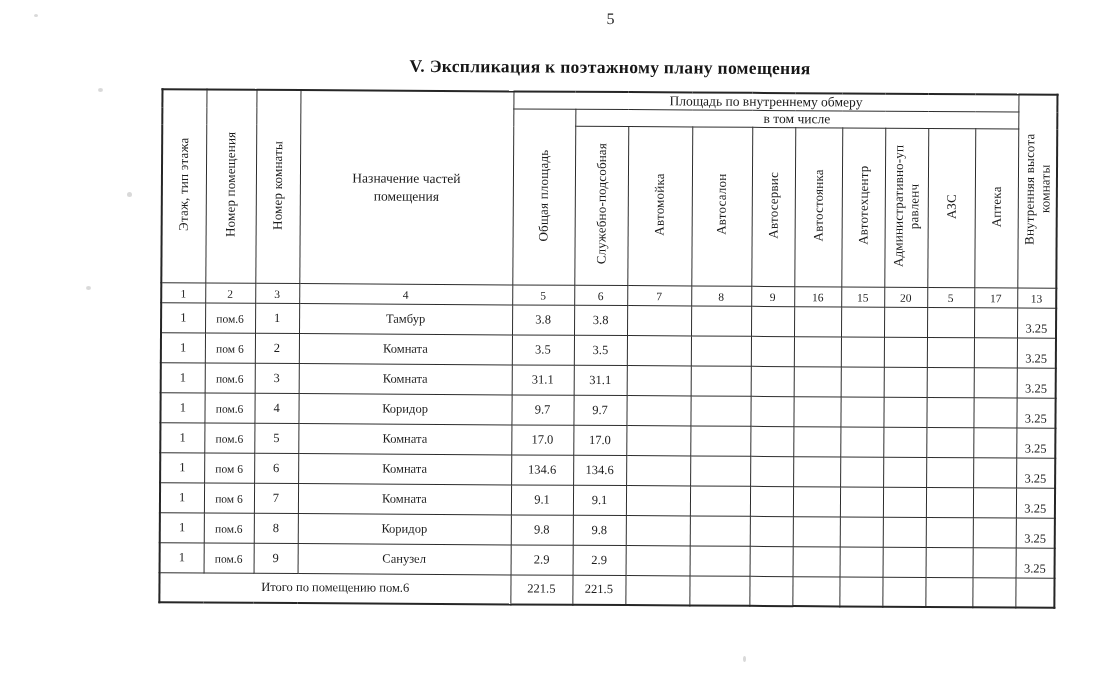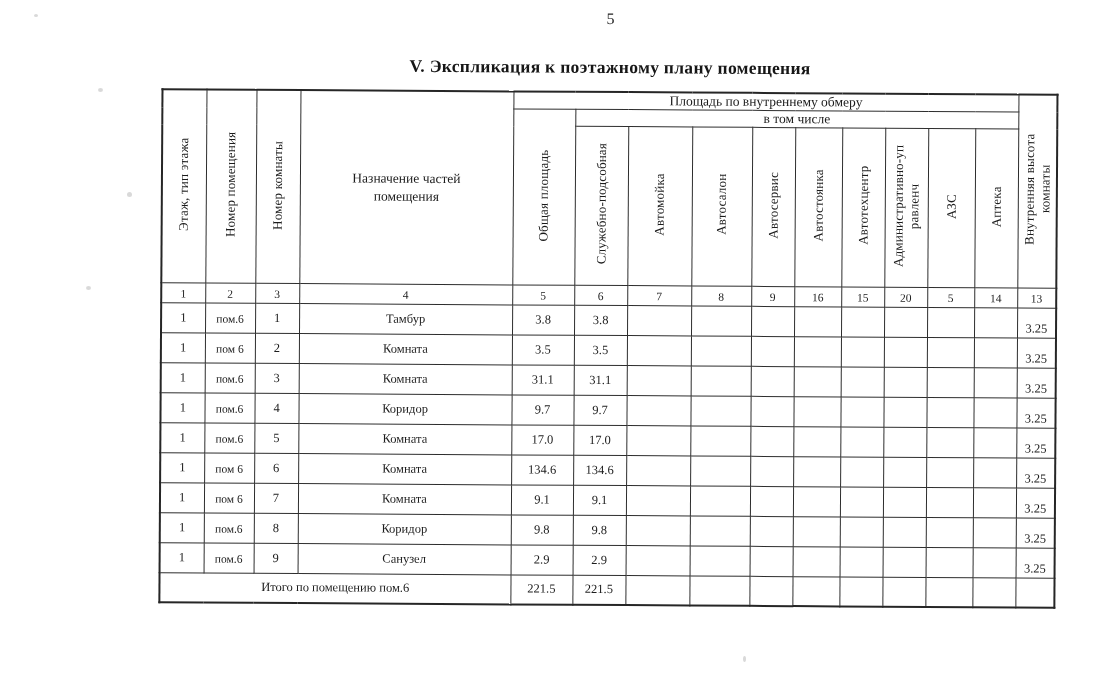--- a/index.html
+++ b/index.html
@@ -152,21 +152,21 @@
             <td>4</td>
             <td>5</td>
             <td>6</td>
             <td>7</td>
             <td>8</td>
             <td>9</td>
             <td>16</td>
             <td>15</td>
             <td>20</td>
             <td>5</td>
-            <td>14</td>
+            <td>17</td>
             <td>13</td>
           </tr>
       </tbody>
       <tbody>
           <tr class="data-row">
             <td>1</td>
             <td style="font-size: 11.5px;">пом.6</td>
             <td>1</td>
             <td>Тамбур</td>
             <td>3.8</td>

